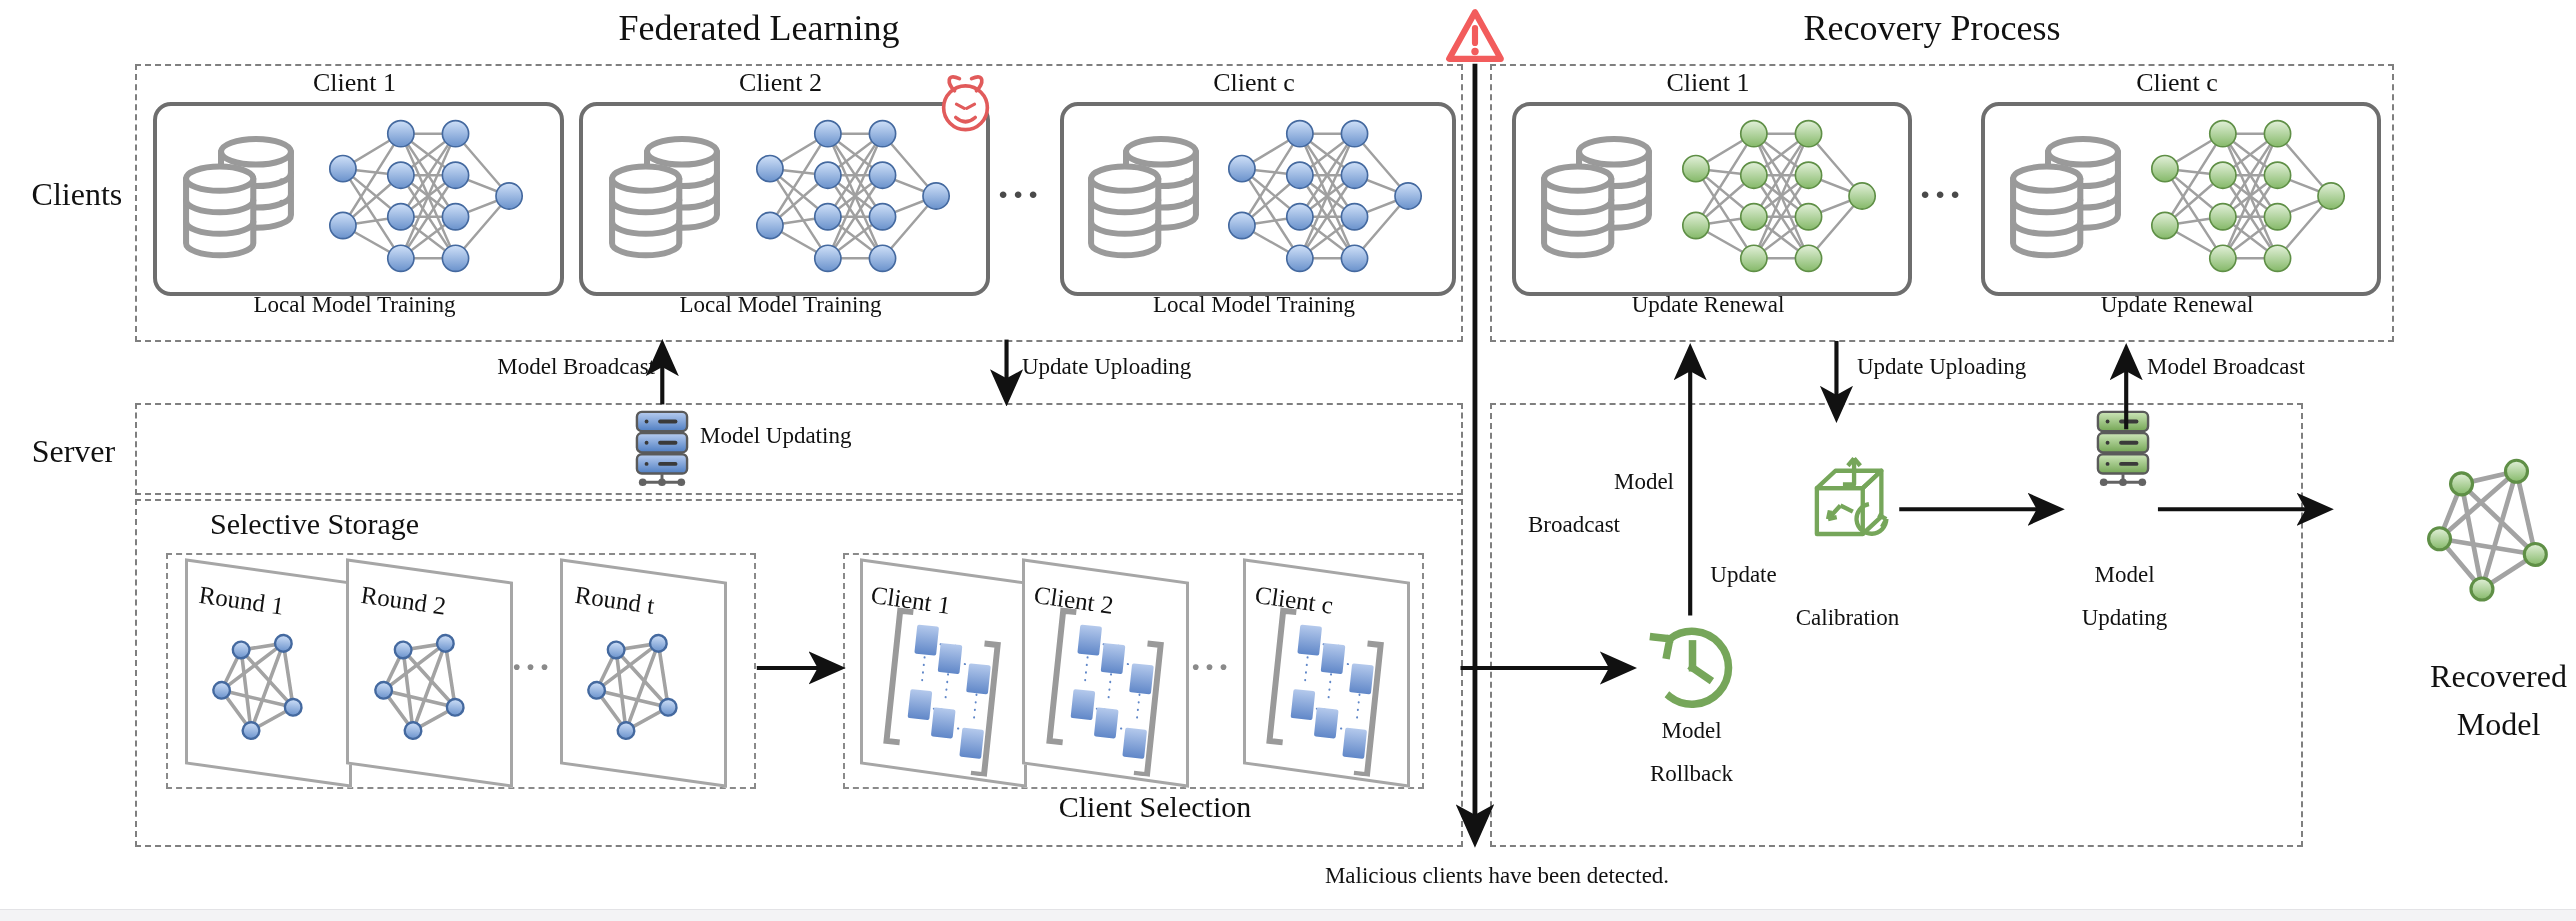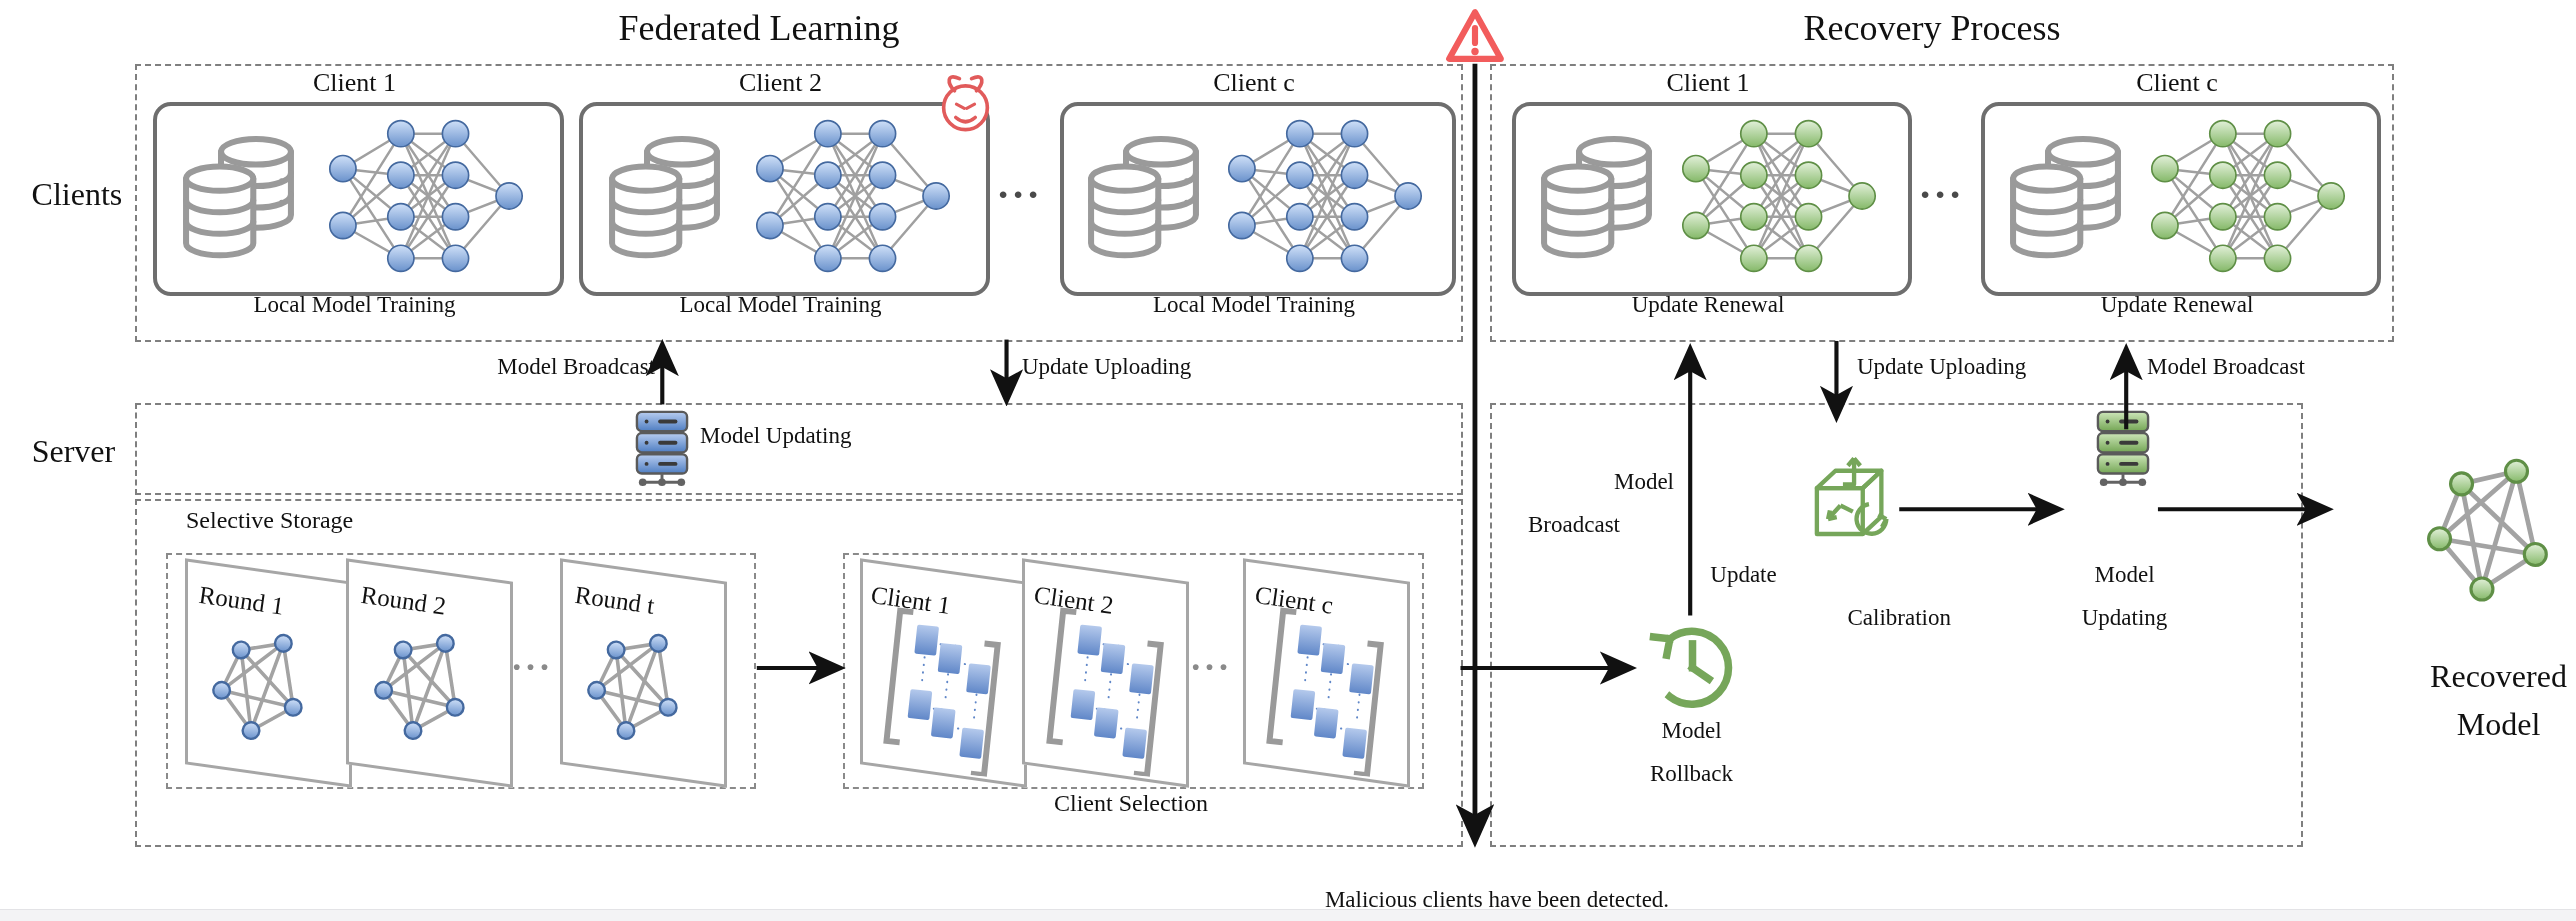--- a/index.html
+++ b/index.html
@@ -3,21 +3,21 @@
 <meta charset="utf-8">
 <style>
   html,body{margin:0;padding:0;background:#fff;}
   .stage{position:relative;width:2576px;height:922px;background:#fff;overflow:hidden;
          font-family:"Liberation Serif","DejaVu Serif",serif;color:#111;}
   .abs{position:absolute;}
   .dashed{position:absolute;border:2.1px dashed #7f7f7f;background:transparent;}
   .clientbox{position:absolute;border:4.1px solid #6e6e6e;border-radius:18px;background:#fff;}
   .lbl{position:absolute;text-align:center;line-height:1.05;}
   .b{font-weight:normal;}
-  .t52{font-size:36px;} .t46{font-size:32px;padding-left:8px;} .t44{font-size:24px;}
+  .t52{font-size:36px;} .t46{font-size:32px;padding-left:8px;} .t44{font-size:30px;margin-left:24px;}
   .t42{font-size:23px;} .t38{font-size:26px;}
   .dots{font-size:41px;font-weight:bold;color:#4a4a4a;letter-spacing:4.8px;line-height:1;text-align:center;}
   .dots.small{font-size:36px;color:#8a8a8a;}
   .panel{position:absolute;width:161px;height:200px;border:3.4px solid #a6a6a6;background:#fff;transform:skewY(8deg);}
   .panel-lbl{position:absolute;font-size:25px;transform:rotate(8deg);transform-origin:left top;white-space:nowrap;}
   svg.overlay{position:absolute;left:0;top:0;pointer-events:none;}
   .bottombar{position:absolute;left:0;top:909px;width:2576px;height:12.4px;background:#f3f3f5;border-top:1.4px solid #e3e3e6;}
 </style>
 </head>
 <body>
@@ -322,35 +322,35 @@
   <svg class="abs" style="left:1641px;top:615px;" width="103" height="103" viewBox="0 0 150 150">
       <use href="#sym-history"></use>
     </svg>
   <div class="lbl b t42 abs" style="left:1588px;top:719px;width:207px;">Model</div>
   <div class="lbl b t42 abs" style="left:1588px;top:762px;width:207px;">Rollback</div>
 
   <svg class="abs" style="left:1802px;top:448px;" width="93" height="100" viewBox="0 0 135 145">
       <use href="#sym-cube"></use>
     </svg>
   <div class="lbl b t42 abs" style="left:1640px;top:563px;width:207px;">Update</div>
-  <div class="lbl b t42 abs" style="left:1744px;top:606px;width:207px;text-align:right;">Calibration</div>
+  <div class="lbl b t42 abs" style="left:1744px;top:606px;width:207px;">Calibration</div>
 
   <svg class="abs" style="left:2089px;top:408px;" width="68" height="81" viewBox="0 0 98 118">
       <use href="#sym-server" fill="url(#gSrvG)"></use>
     </svg>
   <div class="lbl b t42 abs" style="left:2021px;top:563px;width:207px;">Model</div>
   <div class="lbl b t42 abs" style="left:2021px;top:606px;width:207px;">Updating</div>
 
   <svg class="abs" style="left:2416px;top:443px;" width="157" height="179" viewBox="0 0 228 260">
       <use href="#sym-graph" fill="url(#gNodeG)" stroke="#5f8f46"></use>
     </svg>
   <div class="lbl b t46 abs" style="left:2387px;top:660px;width:207px;">Recovered</div>
   <div class="lbl b t46 abs" style="left:2387px;top:708px;width:207px;">Model</div>
 
-  <div class="lbl b t42 abs" style="left:1221px;top:864px;width:552px;margin-top:24px;">Malicious clients have been detected.</div>
+  <div class="lbl b t42 abs" style="left:1221px;top:864px;width:552px;">Malicious clients have been detected.</div>
 
   <svg class="overlay" width="2576" height="922" viewBox="0 0 3734 1336">
     <defs>
       <marker id="ah" markerWidth="9" markerHeight="8" refX="5.5" refY="4" orient="auto" markerUnits="strokeWidth">
         <path d="M0,0 L9,4 L0,8 L2.2,4 Z" fill="#111"></path>
       </marker>
     </defs>
     <g stroke="#111" stroke-width="6" fill="none">
       <path d="M960,586 L960,512" marker-end="url(#ah)"></path>
       <path d="M1459,492 L1459,568" marker-end="url(#ah)"></path>

